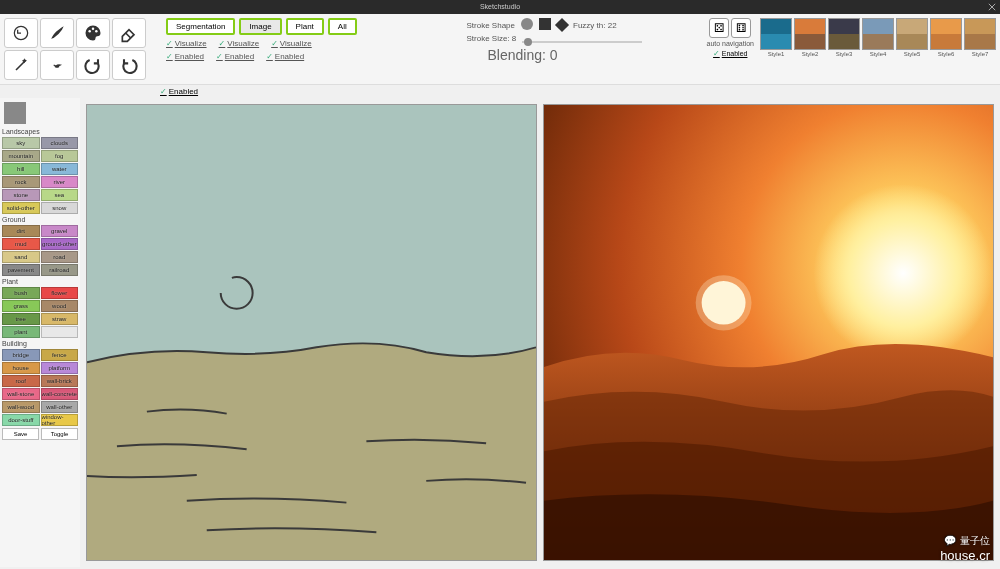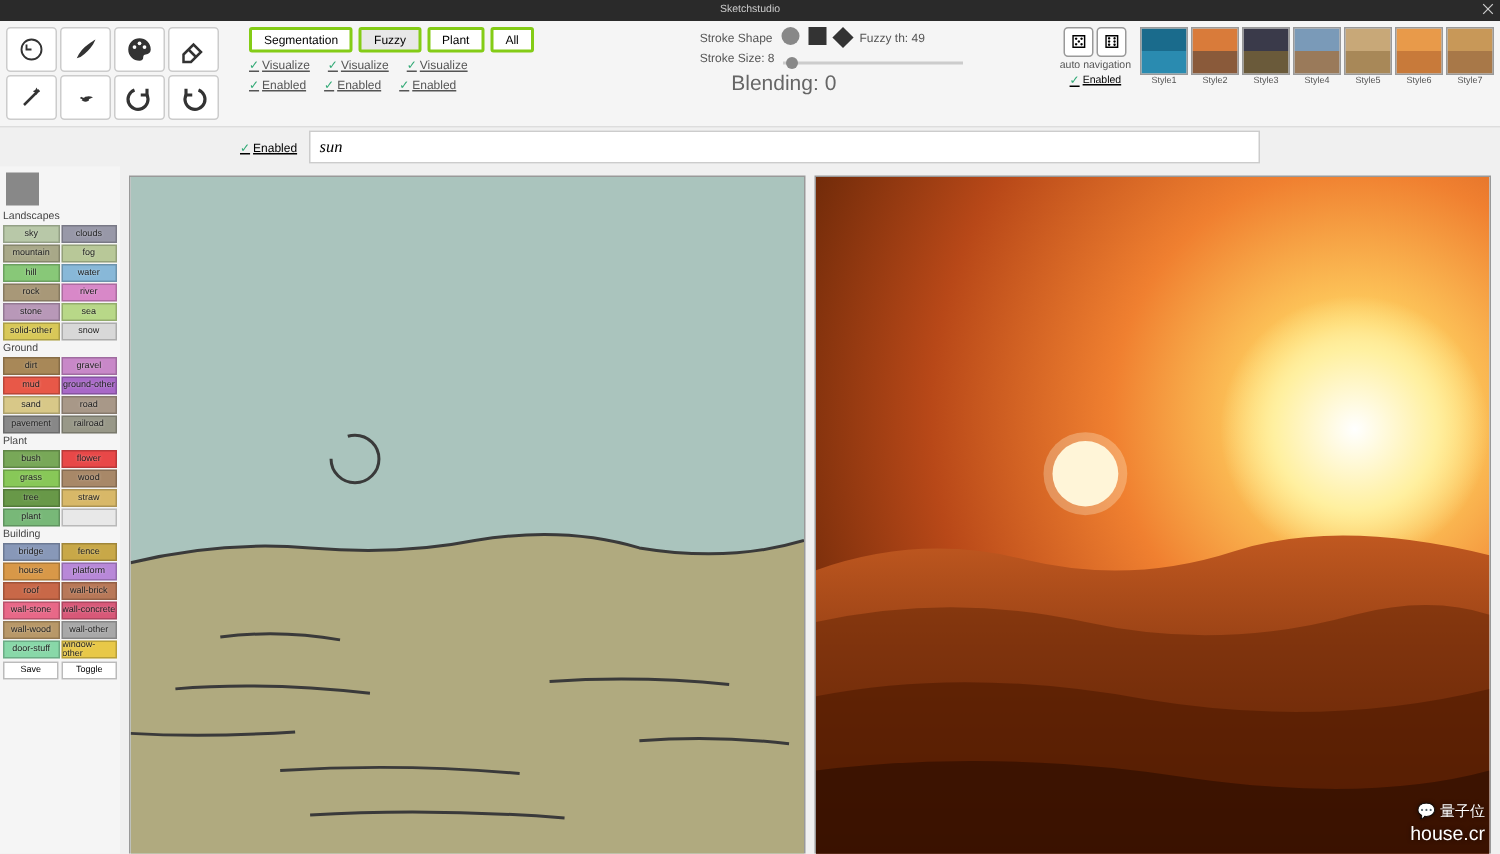--- a/index.html
+++ b/index.html
@@ -121,21 +121,21 @@
         <svg viewBox="0 0 24 24">
           <path d="M16 6 A8 8 0 1 1 6 10" fill="none" stroke="#333" stroke-width="2.5"></path>
           <path d="M6 5 L6 10 L11 10" fill="none" stroke="#333" stroke-width="2.5"></path>
         </svg>
       </div>
   </div>
 
   <div class="mid-controls">
     <div class="seg-row">
       <button class="seg-btn">Segmentation</button>
-      <button class="seg-btn active">Fuzzy</button>
+      <button class="seg-btn active">Image</button>
       <button class="seg-btn">Plant</button>
       <button class="seg-btn">All</button>
     </div>
     <div class="check-row">
       <span class="check-item">Visualize</span>
       <span class="check-item">Visualize</span>
       <span class="check-item">Visualize</span>
     </div>
     <div class="check-row">
       <span class="check-item">Enabled</span>
@@ -143,21 +143,21 @@
       <span class="check-item">Enabled</span>
     </div>
   </div>
 
   <div class="stroke-area">
     <div class="stroke-row">
       <span>Stroke Shape</span>
       <span class="shape-dot"></span>
       <span class="shape-sq"></span>
       <span class="shape-diam"></span>
-      <span>Fuzzy th: 49</span>
+      <span>Fuzzy th: 22</span>
     </div>
     <div class="stroke-row">
       <span>Stroke Size: 8</span>
       <div class="slider-track">
           <div class="slider-thumb" style="left:2px"></div>
         </div>
     </div>
     <div class="blending">Blending: 0</div>
   </div>
 
@@ -198,21 +198,20 @@
         <div class="style-item">
           <div class="style-thumb" style="background: linear-gradient(rgb(200, 152, 88) 50%, rgb(168, 120, 72) 50%);"></div>
           <div class="style-label">Style7</div>
         </div>
       </div>
   </div>
 </div>
 
 <div class="input-row">
   <span class="check-item" style="font-size:8px">Enabled</span>
-  <input class="text-input" value="sun" style="">
 </div>
 
 <div class="main-area">
   <div class="palette">
     <div class="color-preview"></div>
     <div id="palette-content">
         <div class="palette-header">Landscapes</div>
         <div class="palette-grid">
           <div class="swatch" style="background: rgb(184, 200, 168);">sky</div>
           <div class="swatch" style="background: rgb(152, 152, 168);">clouds</div>

